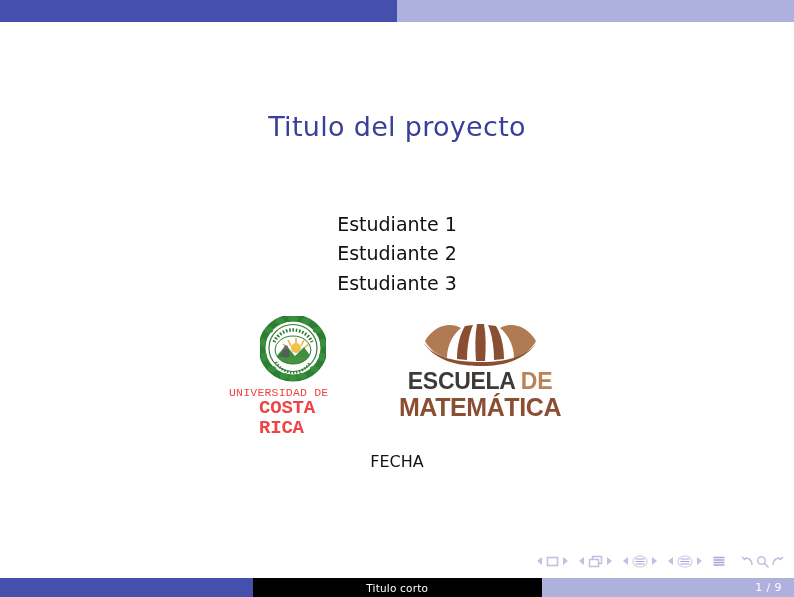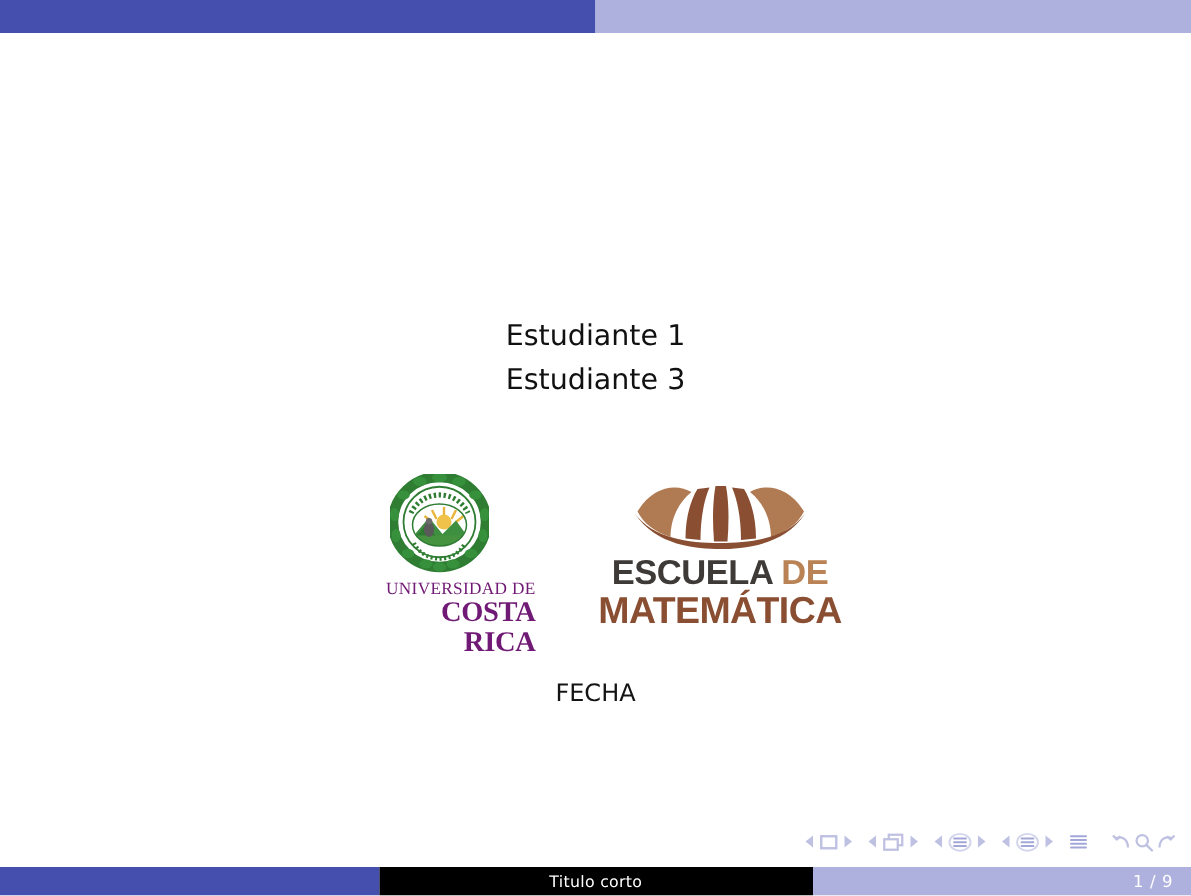--- a/index.html
+++ b/index.html
@@ -90,23 +90,23 @@
     align-items: center;
   }
   .ucr-seal {
     position: relative;
     width: 66px;
     height: 68px;
   }
   .ucr-seal svg { display: block; }
   .ucr-text {
     margin-top: 3px;
-    text-align: right;
-    color: #701a75;
-    font-family: Liberation Serif, serif;
+    text-align: left;
+    color: #ef4444;
+    font-family: Liberation Mono, monospace;
   }
   .ucr-text .l1 {
     font-size: 11.5px;
     letter-spacing: 0.2px;
     display: block;
     line-height: 1.05;
   }
   .ucr-text .l2 {
     font-size: 19px;
     font-weight: bold;
@@ -208,23 +208,27 @@
 </head>
 <body>
 
 <div class="slide">
 
   <div class="headbar">
     <div class="headbar-left"></div>
     <div class="headbar-right"></div>
   </div>
 
+  <div class="titleblock">
+    <div class="doc-title">Titulo del proyecto</div>
+  </div>
 
   <div class="authors">
     <div class="author-line">Estudiante 1</div>
+    <div class="author-line">Estudiante 2</div>
     <div class="author-line">Estudiante 3</div>
   </div>
 
   <div class="logos">
 
     <div class="ucr-logo">
       <div class="ucr-seal">
         <svg width="66" height="68" viewBox="0 0 66 68">
 
           <ellipse cx="33" cy="32" rx="31" ry="30" fill="none" stroke="#2f7d33" stroke-width="7"></ellipse>

